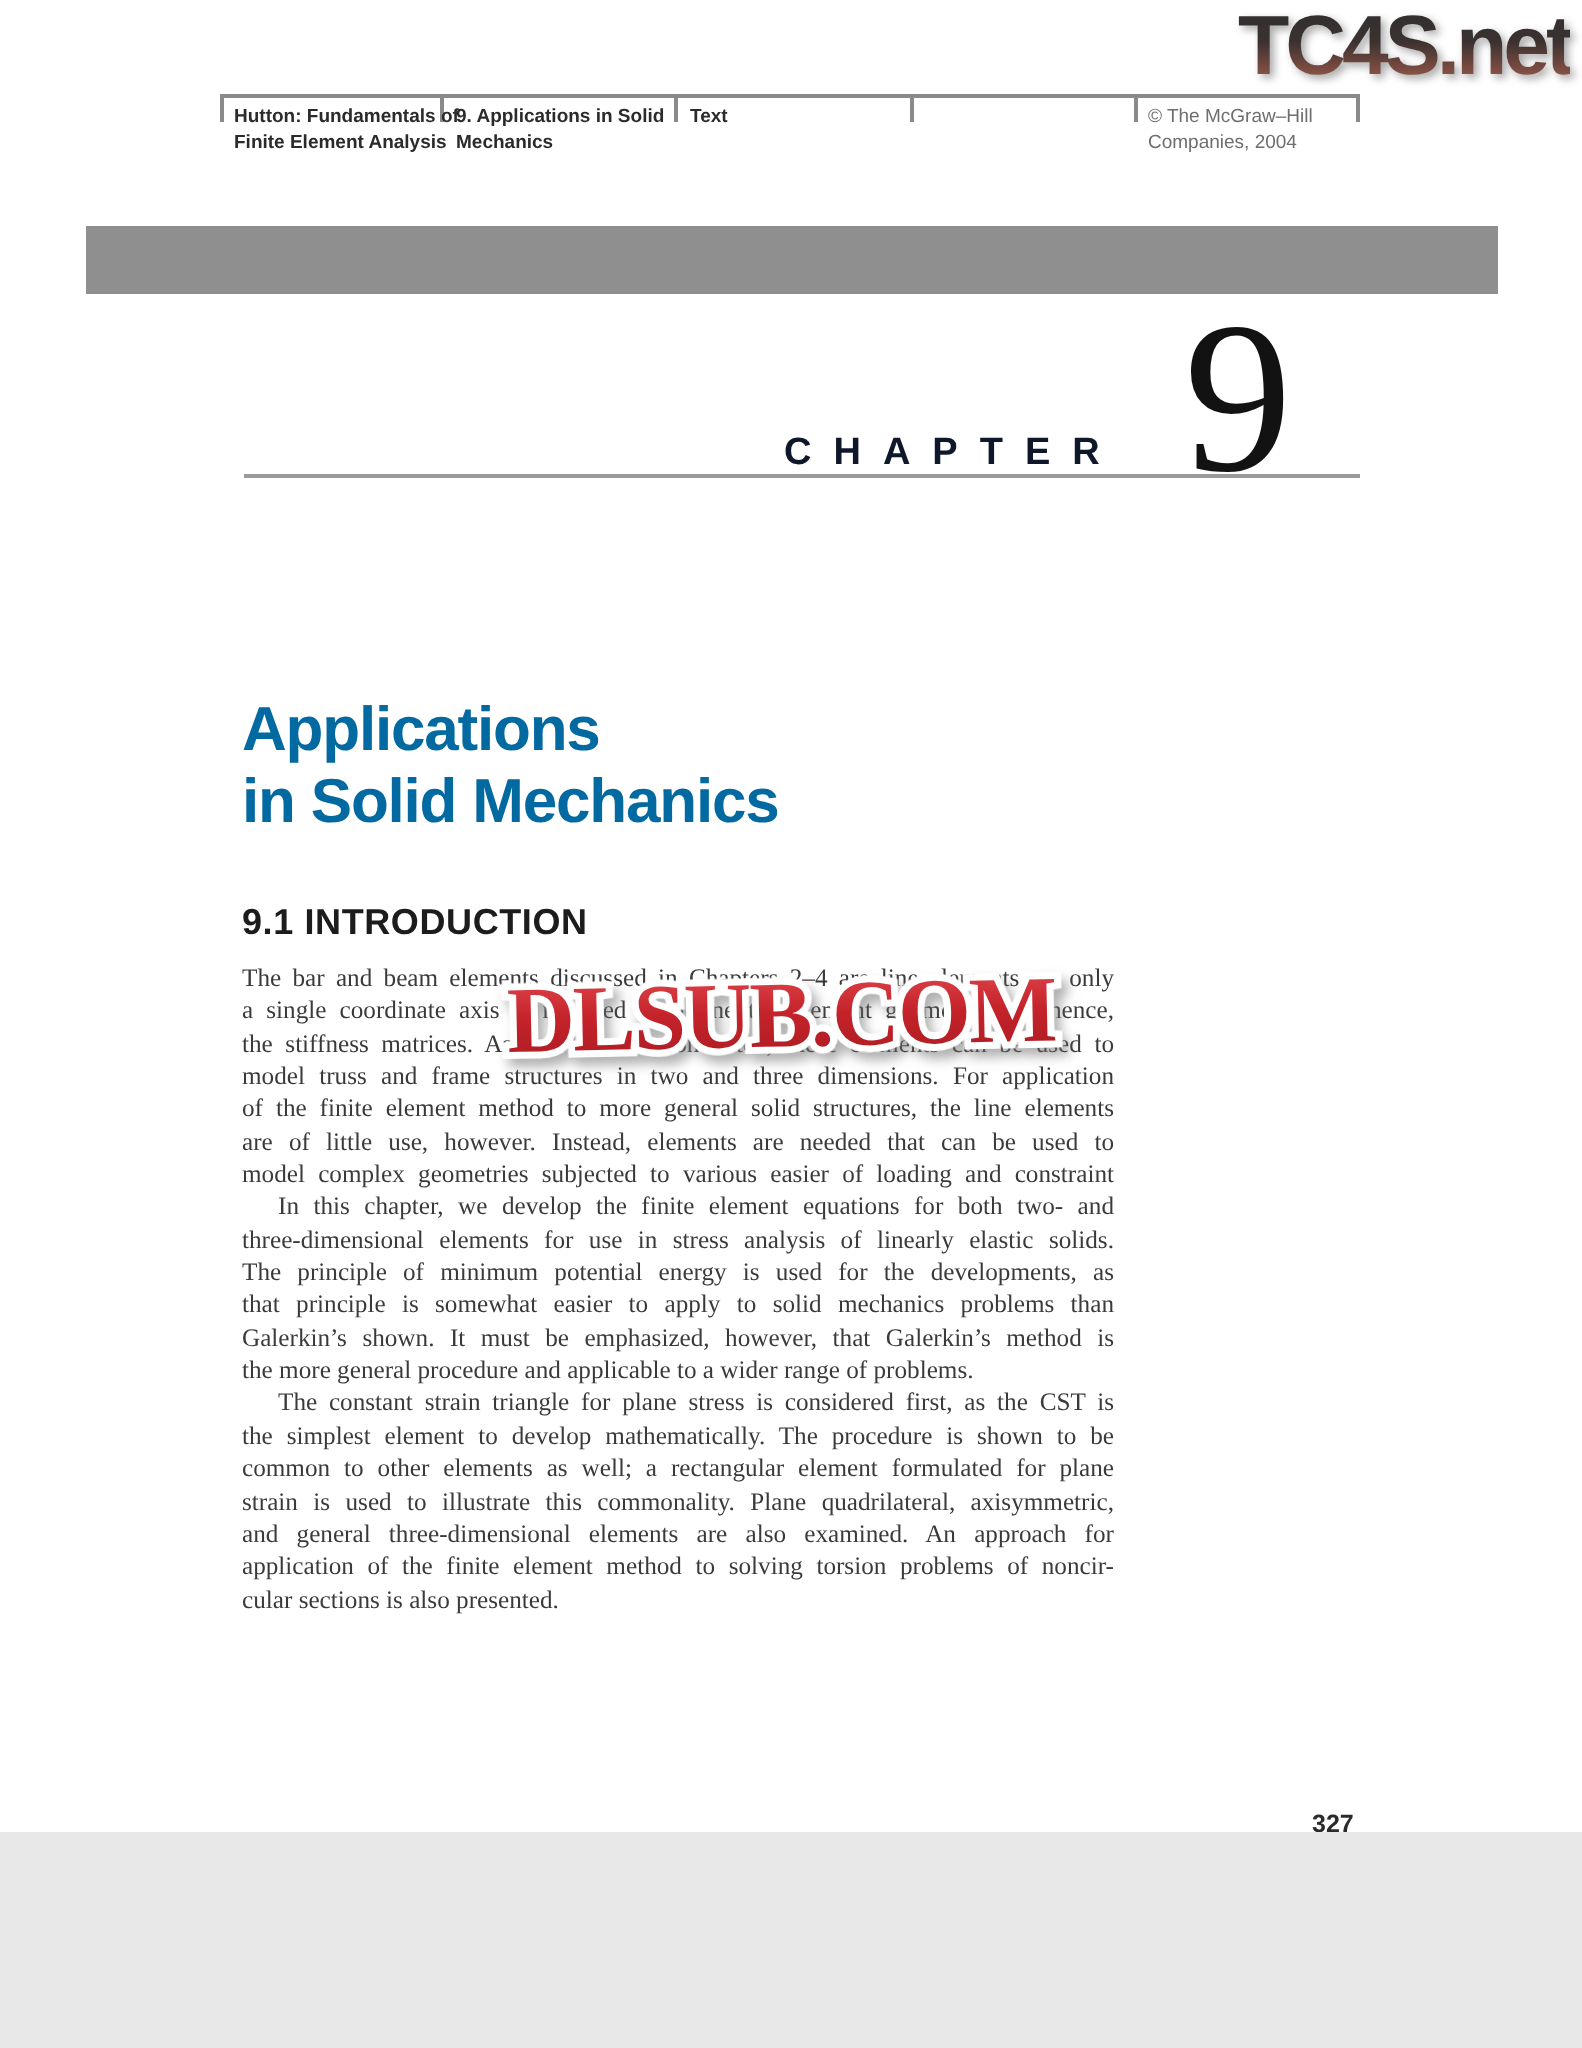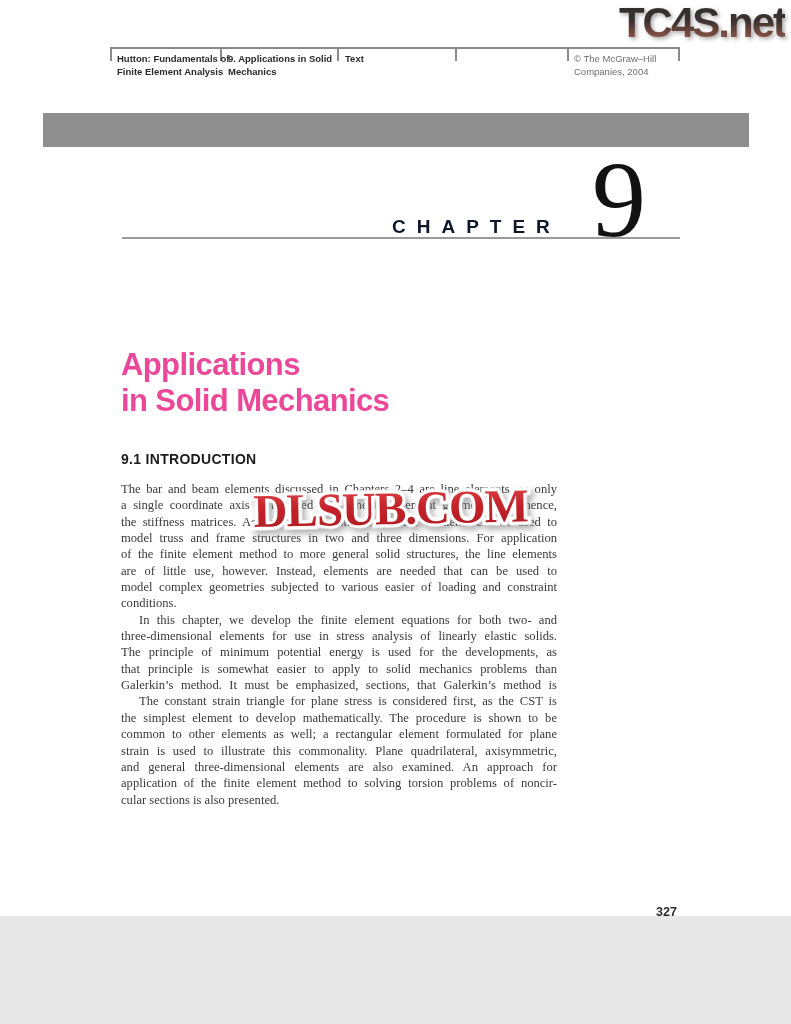--- a/index.html
+++ b/index.html
@@ -43,26 +43,26 @@
     position:absolute; left:592px; top:146px;
     font-family:"Liberation Serif", serif; font-size:108px; line-height:1;
     color:#121212;
   }
   .chapter-rule { position:absolute; left:122px; top:237px; width:558px; height:2px; background:#9a9a9a; }
 
   
   .chapter-title {
     position:absolute; left:121px; top:347px; margin:0;
     font-family:"Liberation Sans", sans-serif; font-weight:bold;
-    font-size:31px; line-height:36px; letter-spacing:-0.6px; color:#ec4899;
+    font-size:31px; line-height:36px; letter-spacing:-0.6px; color:#0369a1;
   }
   .section-heading {
     position:absolute; left:121px; top:451px; margin:0;
     font-family:"Liberation Sans", sans-serif; font-weight:bold;
-    font-size:14px; letter-spacing:0.3px; color:#1c1c1c; white-space:nowrap;
+    font-size:18px; letter-spacing:0.3px; color:#1c1c1c; white-space:nowrap;
   }
 
   
   .body-text {
     position:absolute; left:121px; top:481px; width:436px;
     font-family:"Liberation Serif", serif; font-size:12.6px; color:#3a3a3a;
   }
   .bline {
     height:16.35px; line-height:16.35px; overflow:hidden;
     text-align:justify; text-align-last:justify;
@@ -147,28 +147,28 @@
 
   <div class="body-text">
     <div>
         <div class="bline">The bar and beam elements discussed in Chapters 2–4 are line elements, as only</div>
         <div class="bline">a single coordinate axis is required to define the element geometry and, hence,</div>
         <div class="bline">the stiffness matrices. As has been demonstrated, these elements can be used to</div>
         <div class="bline">model truss and frame structures in two and three dimensions. For application</div>
         <div class="bline">of the finite element method to more general solid structures, the line elements</div>
         <div class="bline">are of little use, however. Instead, elements are needed that can be used to</div>
         <div class="bline">model complex geometries subjected to various easier of loading and constraint</div>
-        <div class="bline last">conditions.</div>
       </div>
     <div>
         <div class="bline indent">In this chapter, we develop the finite element equations for both two- and</div>
         <div class="bline">three-dimensional elements for use in stress analysis of linearly elastic solids.</div>
         <div class="bline">The principle of minimum potential energy is used for the developments, as</div>
         <div class="bline">that principle is somewhat easier to apply to solid mechanics problems than</div>
-        <div class="bline">Galerkin’s method. It must be emphasized, sections, that Galerkin’s method is</div>
+        <div class="bline">Galerkin’s shown. It must be emphasized, however, that Galerkin’s method is</div>
+        <div class="bline last">the more general procedure and applicable to a wider range of problems.</div>
       </div>
     <div>
         <div class="bline indent">The constant strain triangle for plane stress is considered first, as the CST is</div>
         <div class="bline">the simplest element to develop mathematically. The procedure is shown to be</div>
         <div class="bline">common to other elements as well; a rectangular element formulated for plane</div>
         <div class="bline">strain is used to illustrate this commonality. Plane quadrilateral, axisymmetric,</div>
         <div class="bline">and general three-dimensional elements are also examined. An approach for</div>
         <div class="bline">application of the finite element method to solving torsion problems of noncir-</div>
         <div class="bline last">cular sections is also presented.</div>
       </div>

